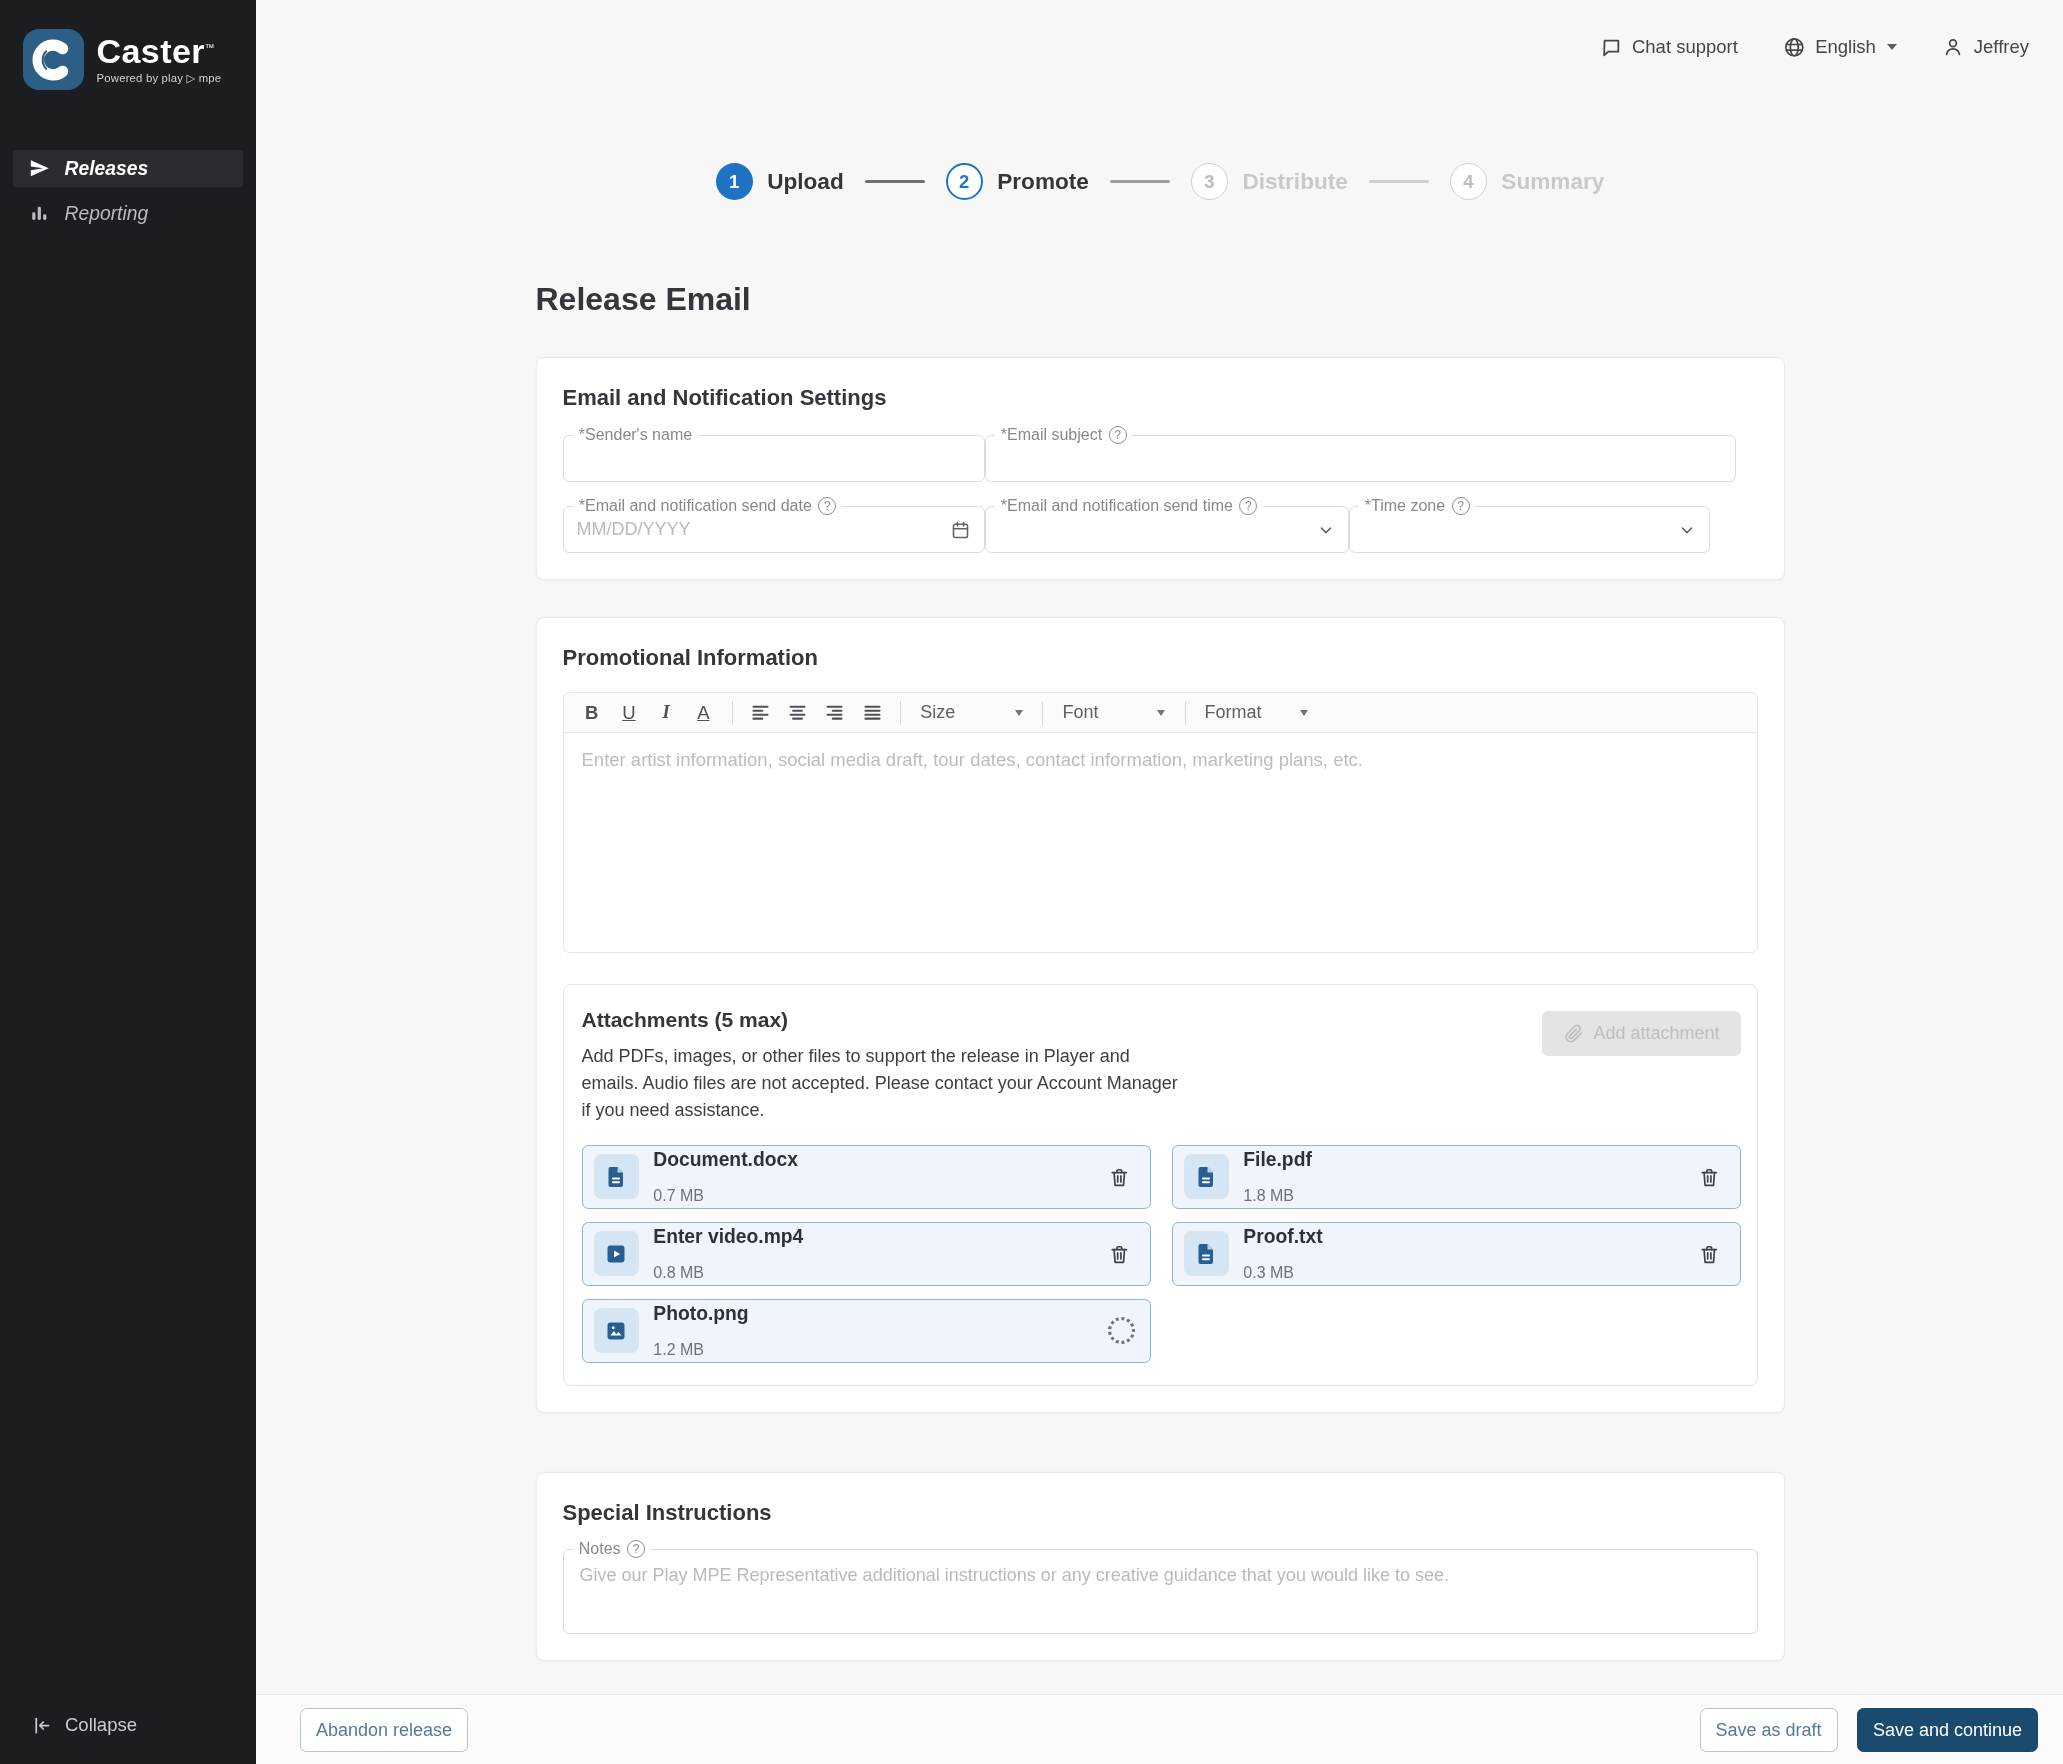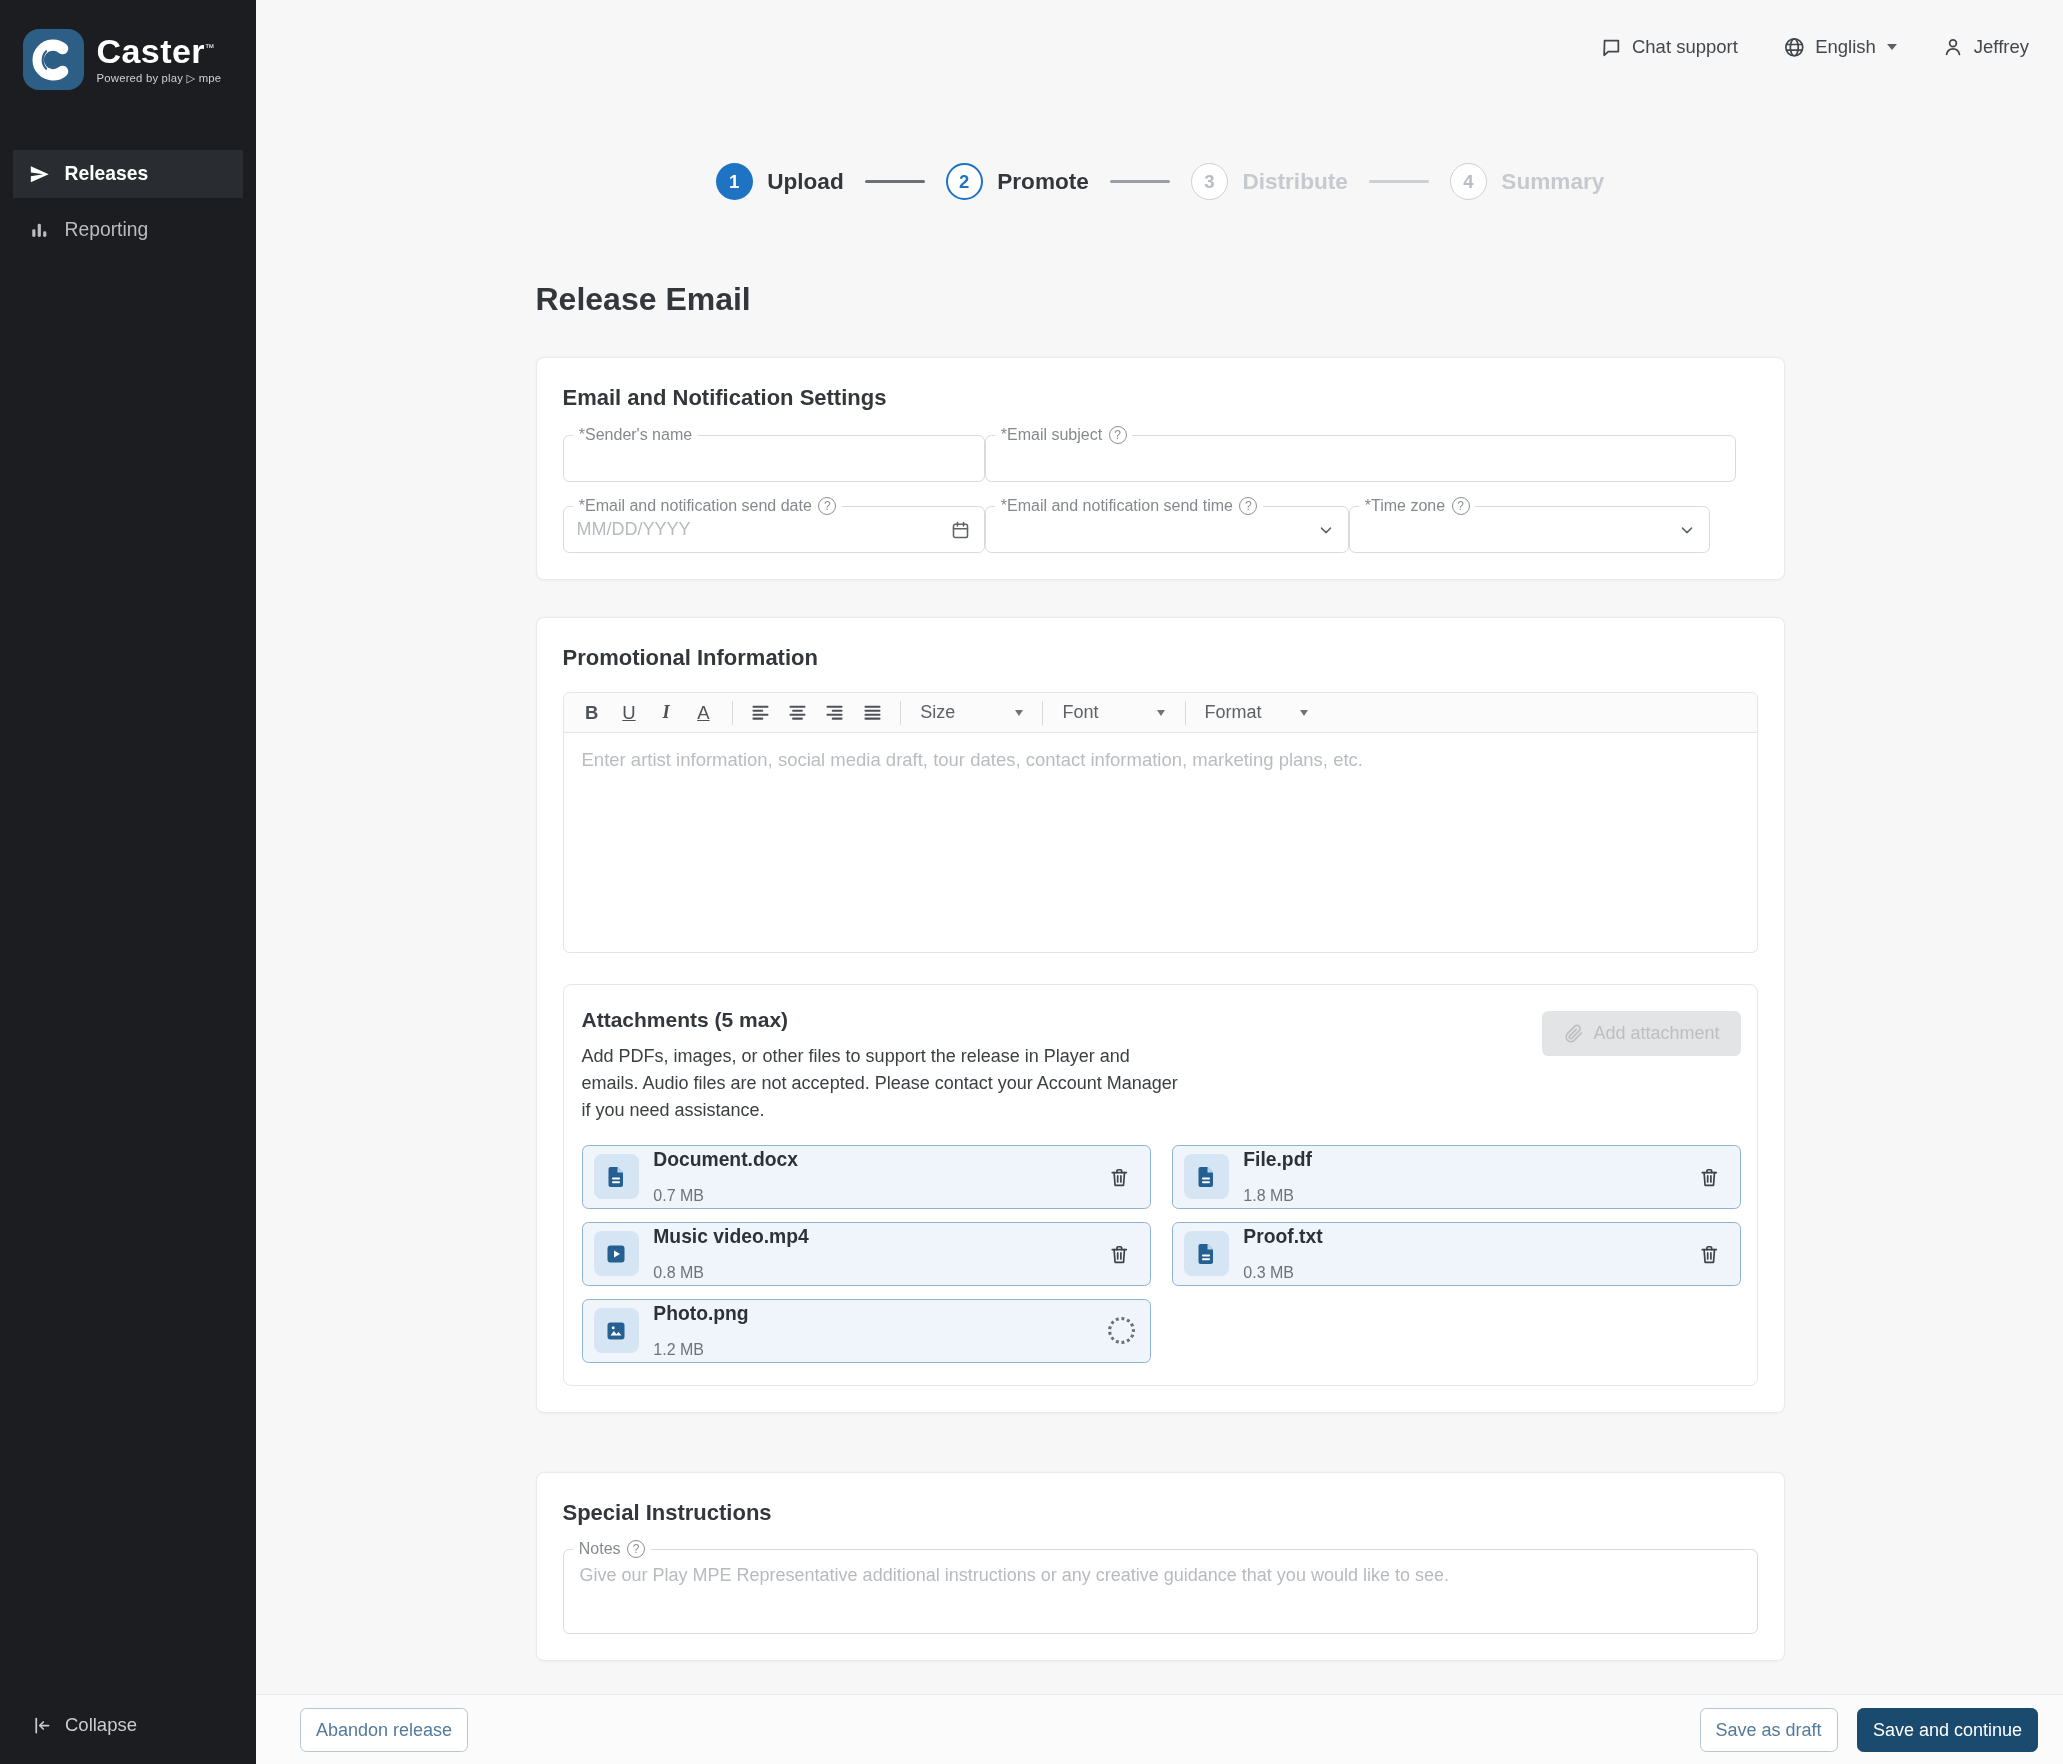--- a/index.html
+++ b/index.html
@@ -21,22 +21,22 @@
   .logo-icon {
     width:61px; height:61px; border-radius:16px; background:#2d5f86;
     display:flex; align-items:center; justify-content:center; flex-shrink:0;
   }
   .logo-text-wrap { display:flex; flex-direction:column; }
   .logo-name { font-size:34px; font-weight:700; color:#fff; letter-spacing:0.4px; line-height:1; }
   .logo-tm { font-size:9.7px; vertical-align:super; font-weight:400; }
   .logo-tagline { font-size:11.3px; color:#cfd3d6; margin-top:4.8px; letter-spacing:0.2px; }
   .nav { margin-top:52px; display:flex; flex-direction:column; gap:8px; padding:0 13px; }
   .nav-item {
-    display:flex; align-items:center; gap:14.5px; height:48px; border-radius:0;
-    padding:0 14.5px; font-size:19.3px; color:#b9bcc0; cursor:pointer;
+    display:flex; align-items:center; gap:14.5px; height:37px; border-radius:0;
+    padding:0 14.5px; font-size:19.3px; color:#b9bcc0; cursor:pointer;font-style:italic;
   }
   .nav-item.active { background:#292c30; color:#fff; font-weight:700; }
   .nav-item svg { flex-shrink:0; }
   .collapse-row {
     margin-top:auto; display:flex; align-items:center; gap:13px;
     padding:0 0 29px 31px; font-size:18.5px; color:#c9ccd0; cursor:pointer;
   }
 
   
   .main { flex:1; display:flex; flex-direction:column; background:#f7f7f8; min-width:0; }
@@ -443,21 +443,21 @@
   <div class="file-item">
     <div class="file-chip">
 
       <svg class="icon-video" width="24" height="24" viewBox="0 0 24 24" style="display: block;">
                   <rect x="3.5" y="3.5" width="17" height="17" rx="3" fill="#265f92"></rect>
                   <path d="M10 8.5l6 3.5-6 3.5z" fill="#fff"></path>
                 </svg>
 
     </div>
     <div class="file-meta">
-      <span class="file-name">Music video.mp4</span>
+      <span class="file-name">Enter video.mp4</span>
       <span class="file-size">0.8 MB</span>
     </div>
     <button class="trash-btn" style="display: flex;">
       <svg width="22.6" height="22.6" viewBox="0 0 24 24" fill="none" stroke="#3f4347" stroke-width="1.8" stroke-linecap="round" stroke-linejoin="round">
                   <path d="M4.5 7h15"></path>
                   <path d="M9.5 7V5.2A1.2 1.2 0 0 1 10.7 4h2.6a1.2 1.2 0 0 1 1.2 1.2V7"></path>
                   <path d="M6.5 7l1 13.5h9L17.5 7"></path>
                   <path d="M10.3 10.5v6.5M13.7 10.5v6.5"></path>
                 </svg>
     </button>

